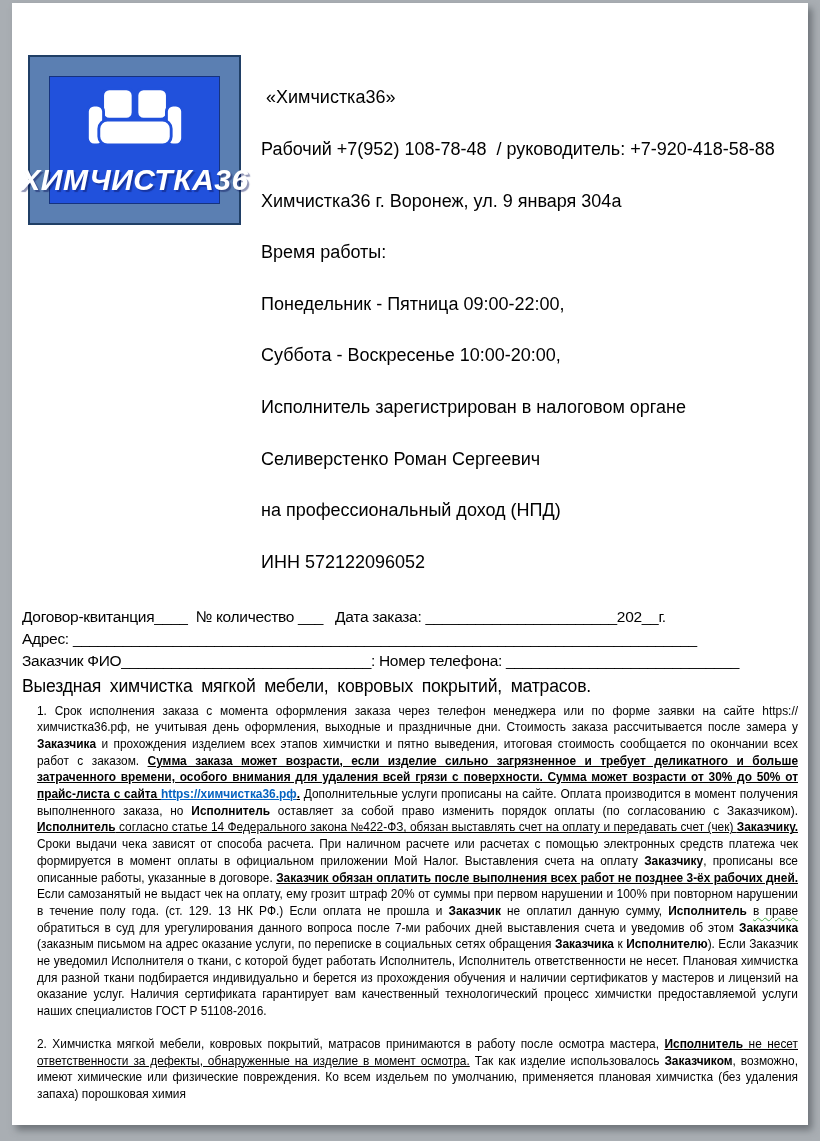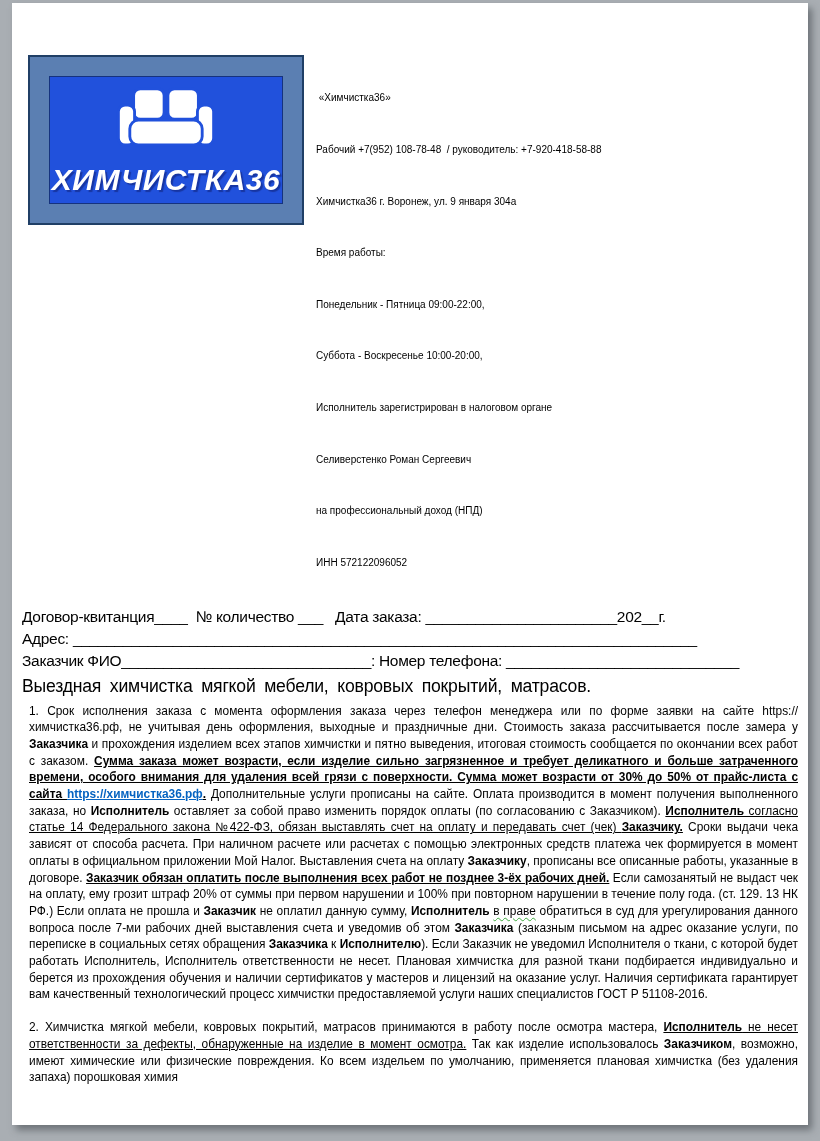--- a/index.html
+++ b/index.html
@@ -16,21 +16,21 @@
     background:#ffffff;
     box-shadow:4px 5px 7px rgba(62,67,72,.55);
     box-sizing:border-box;
     padding:52px 10px 0 10px;
     overflow:hidden;
   }
   
   .header-row{display:flex;align-items:flex-start;}
   .logo{
     margin-left:6px;
-    width:276px;height:170px;
+    width:213px;height:170px;
     box-sizing:border-box;
     background:#5b7fb2;
     border:2px solid #203f66;
     padding:19px;
     flex:0 0 auto;
   }
   .logo-inner{
     width:100%;height:100%;
     box-sizing:border-box;
     background:#2151dc;
@@ -40,43 +40,43 @@
   }
   .logo-text{
     color:#fff;
     font-weight:bold;font-style:italic;
     font-size:30px;line-height:32px;
     letter-spacing:.5px;
     text-shadow:2px 2px 1px rgba(10,20,90,.45);
     white-space:nowrap;
   }
   .contact{
-    margin-left:12px;
-    font-size:10px;line-height:17.2px;
+    margin-left:20px;
+    font-size:18px;line-height:17.2px;
     color:#000;
     white-space:pre;
   }
   
   .form{}
   .form-line{
     font-size:15.5px;line-height:22px;
     letter-spacing:-0.3px;
     white-space:pre;overflow:hidden;
     color:#000;
   }
   .section-title{
     font-size:17.6px;line-height:24px;
     margin-top:2px;
     letter-spacing:-0.2px;word-spacing:4px;
     white-space:nowrap;overflow:hidden;
     color:#000;
   }
   
   .para{
-    margin:5px 0 0 7px;
+    margin:5px 0 0 15px;
     font-size:11.9px;line-height:16.7px;
     text-align:justify;
     color:#000;
   }
   .para + .para{margin-top:16px;}
   .b{font-weight:bold;}
   .u{text-decoration:underline;}
   a.link,span.link{
     color:#0563c1;
     text-decoration:underline;

